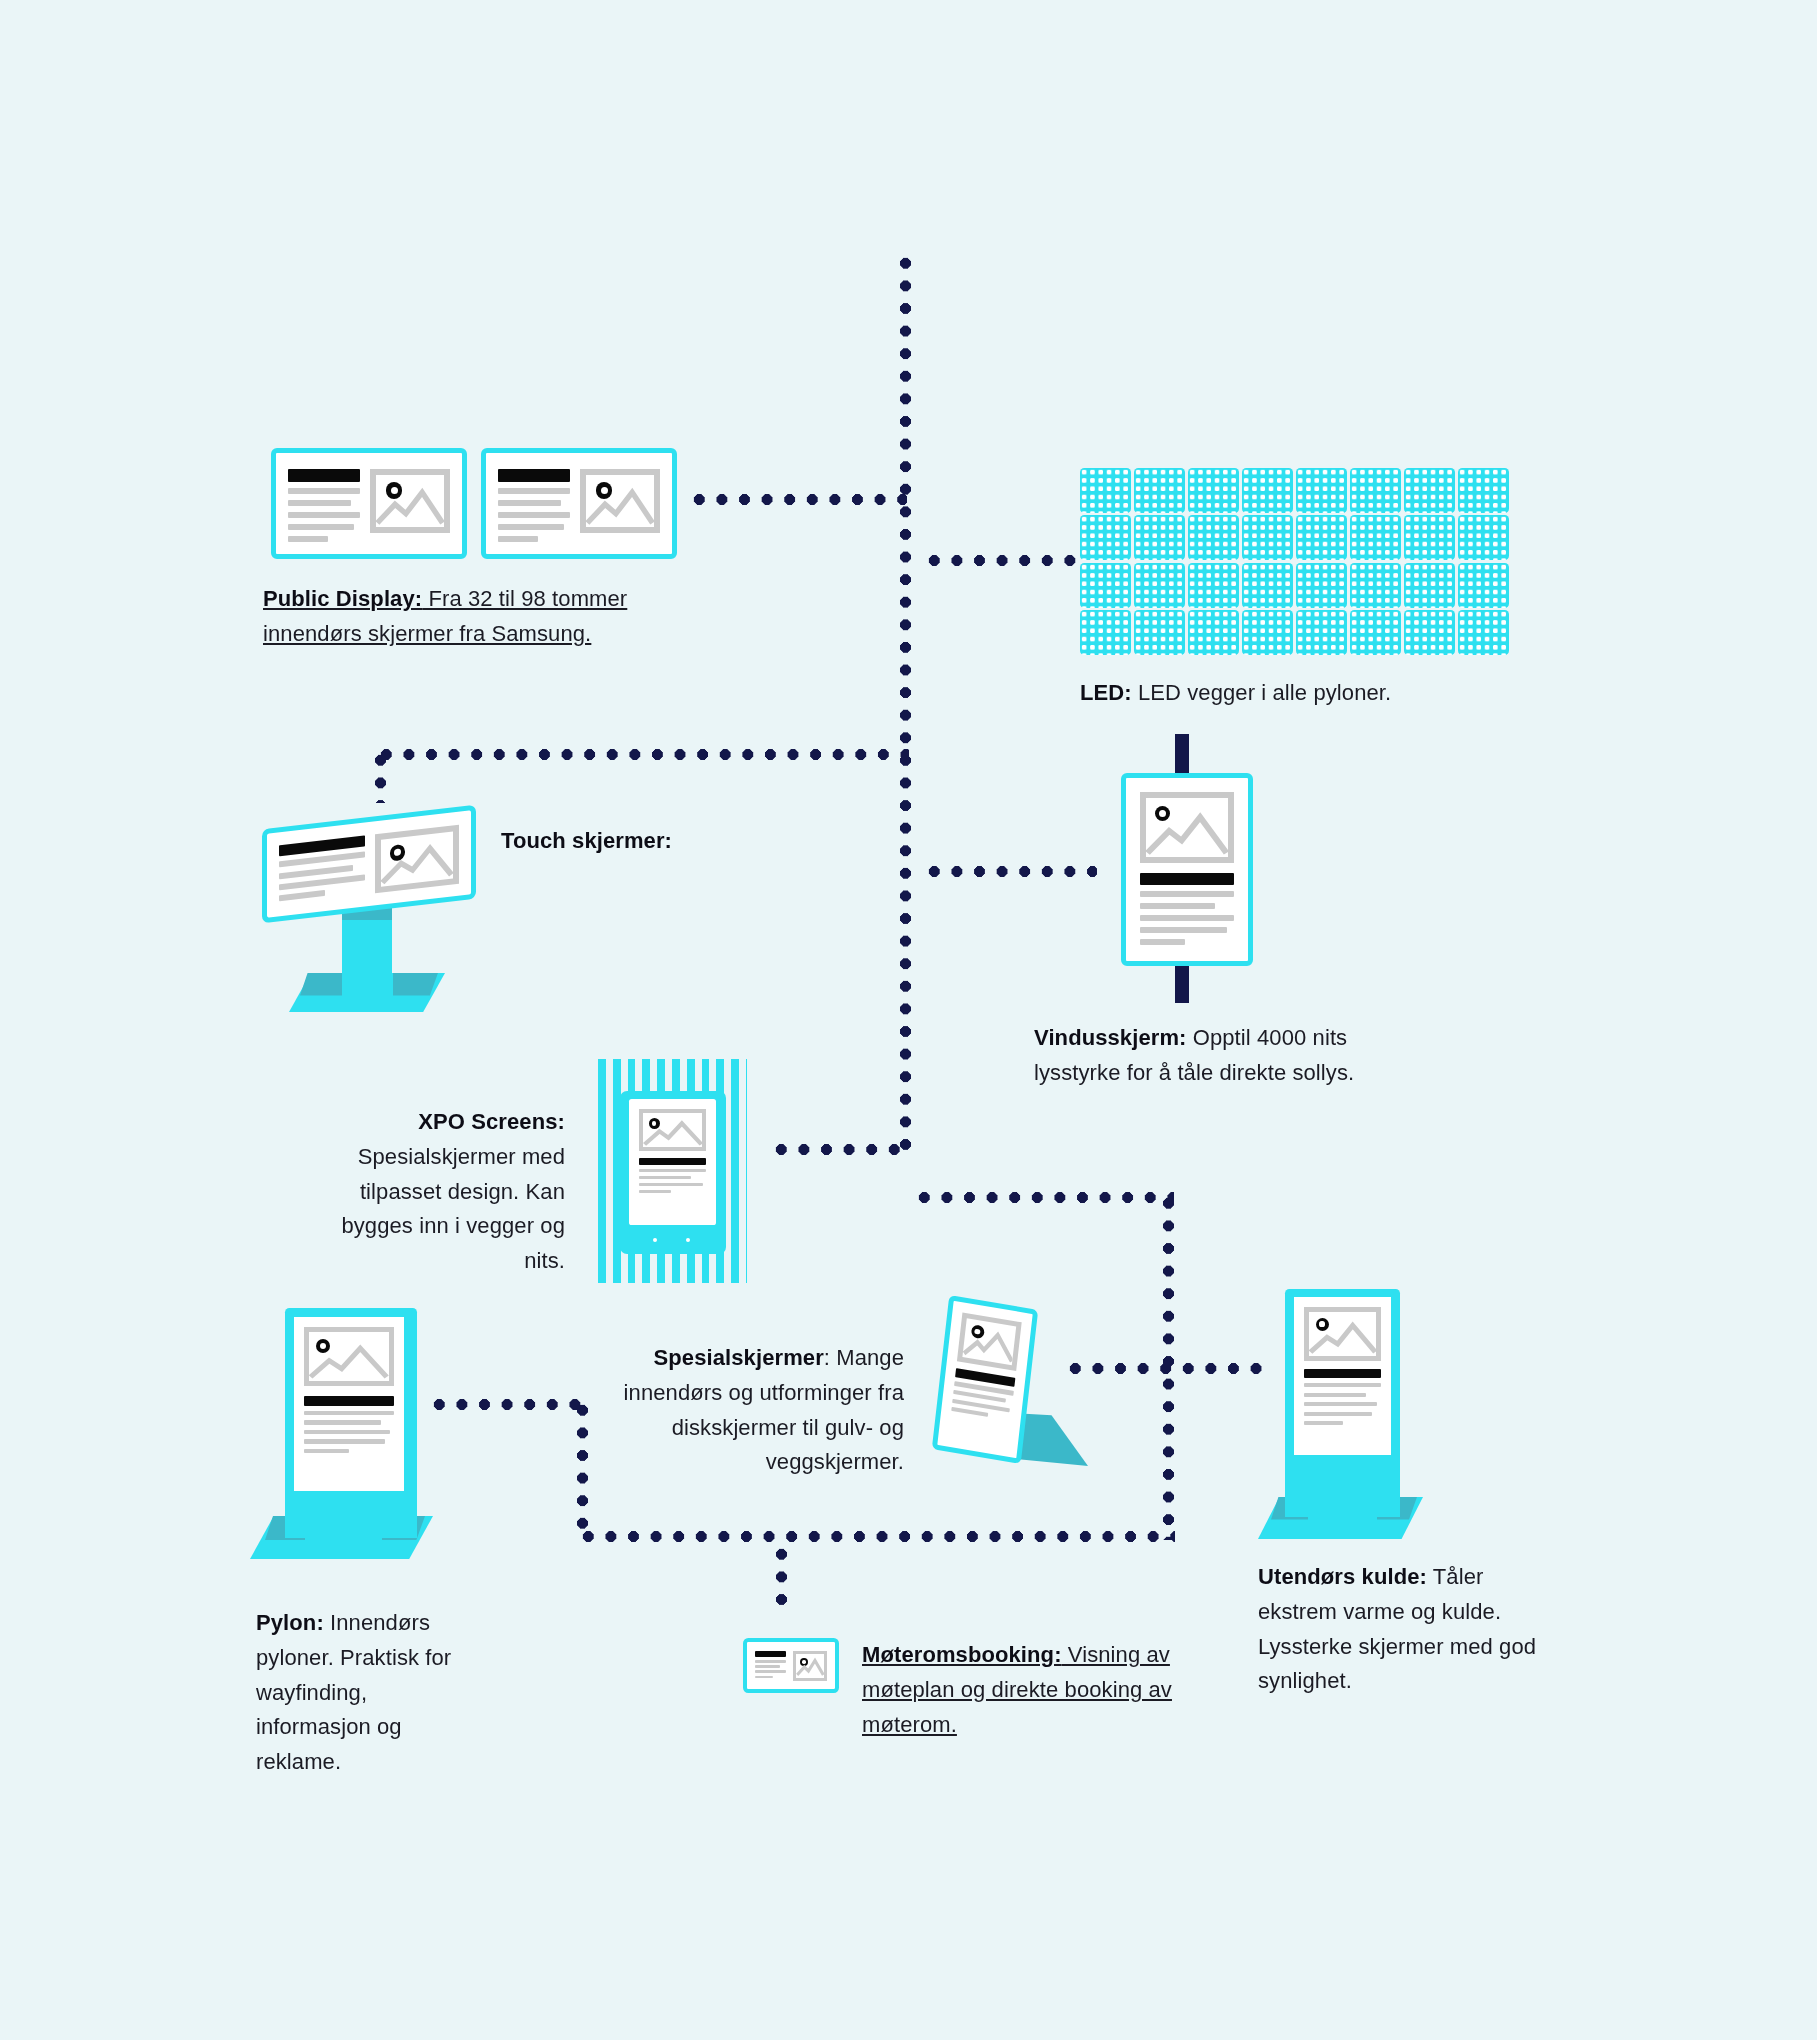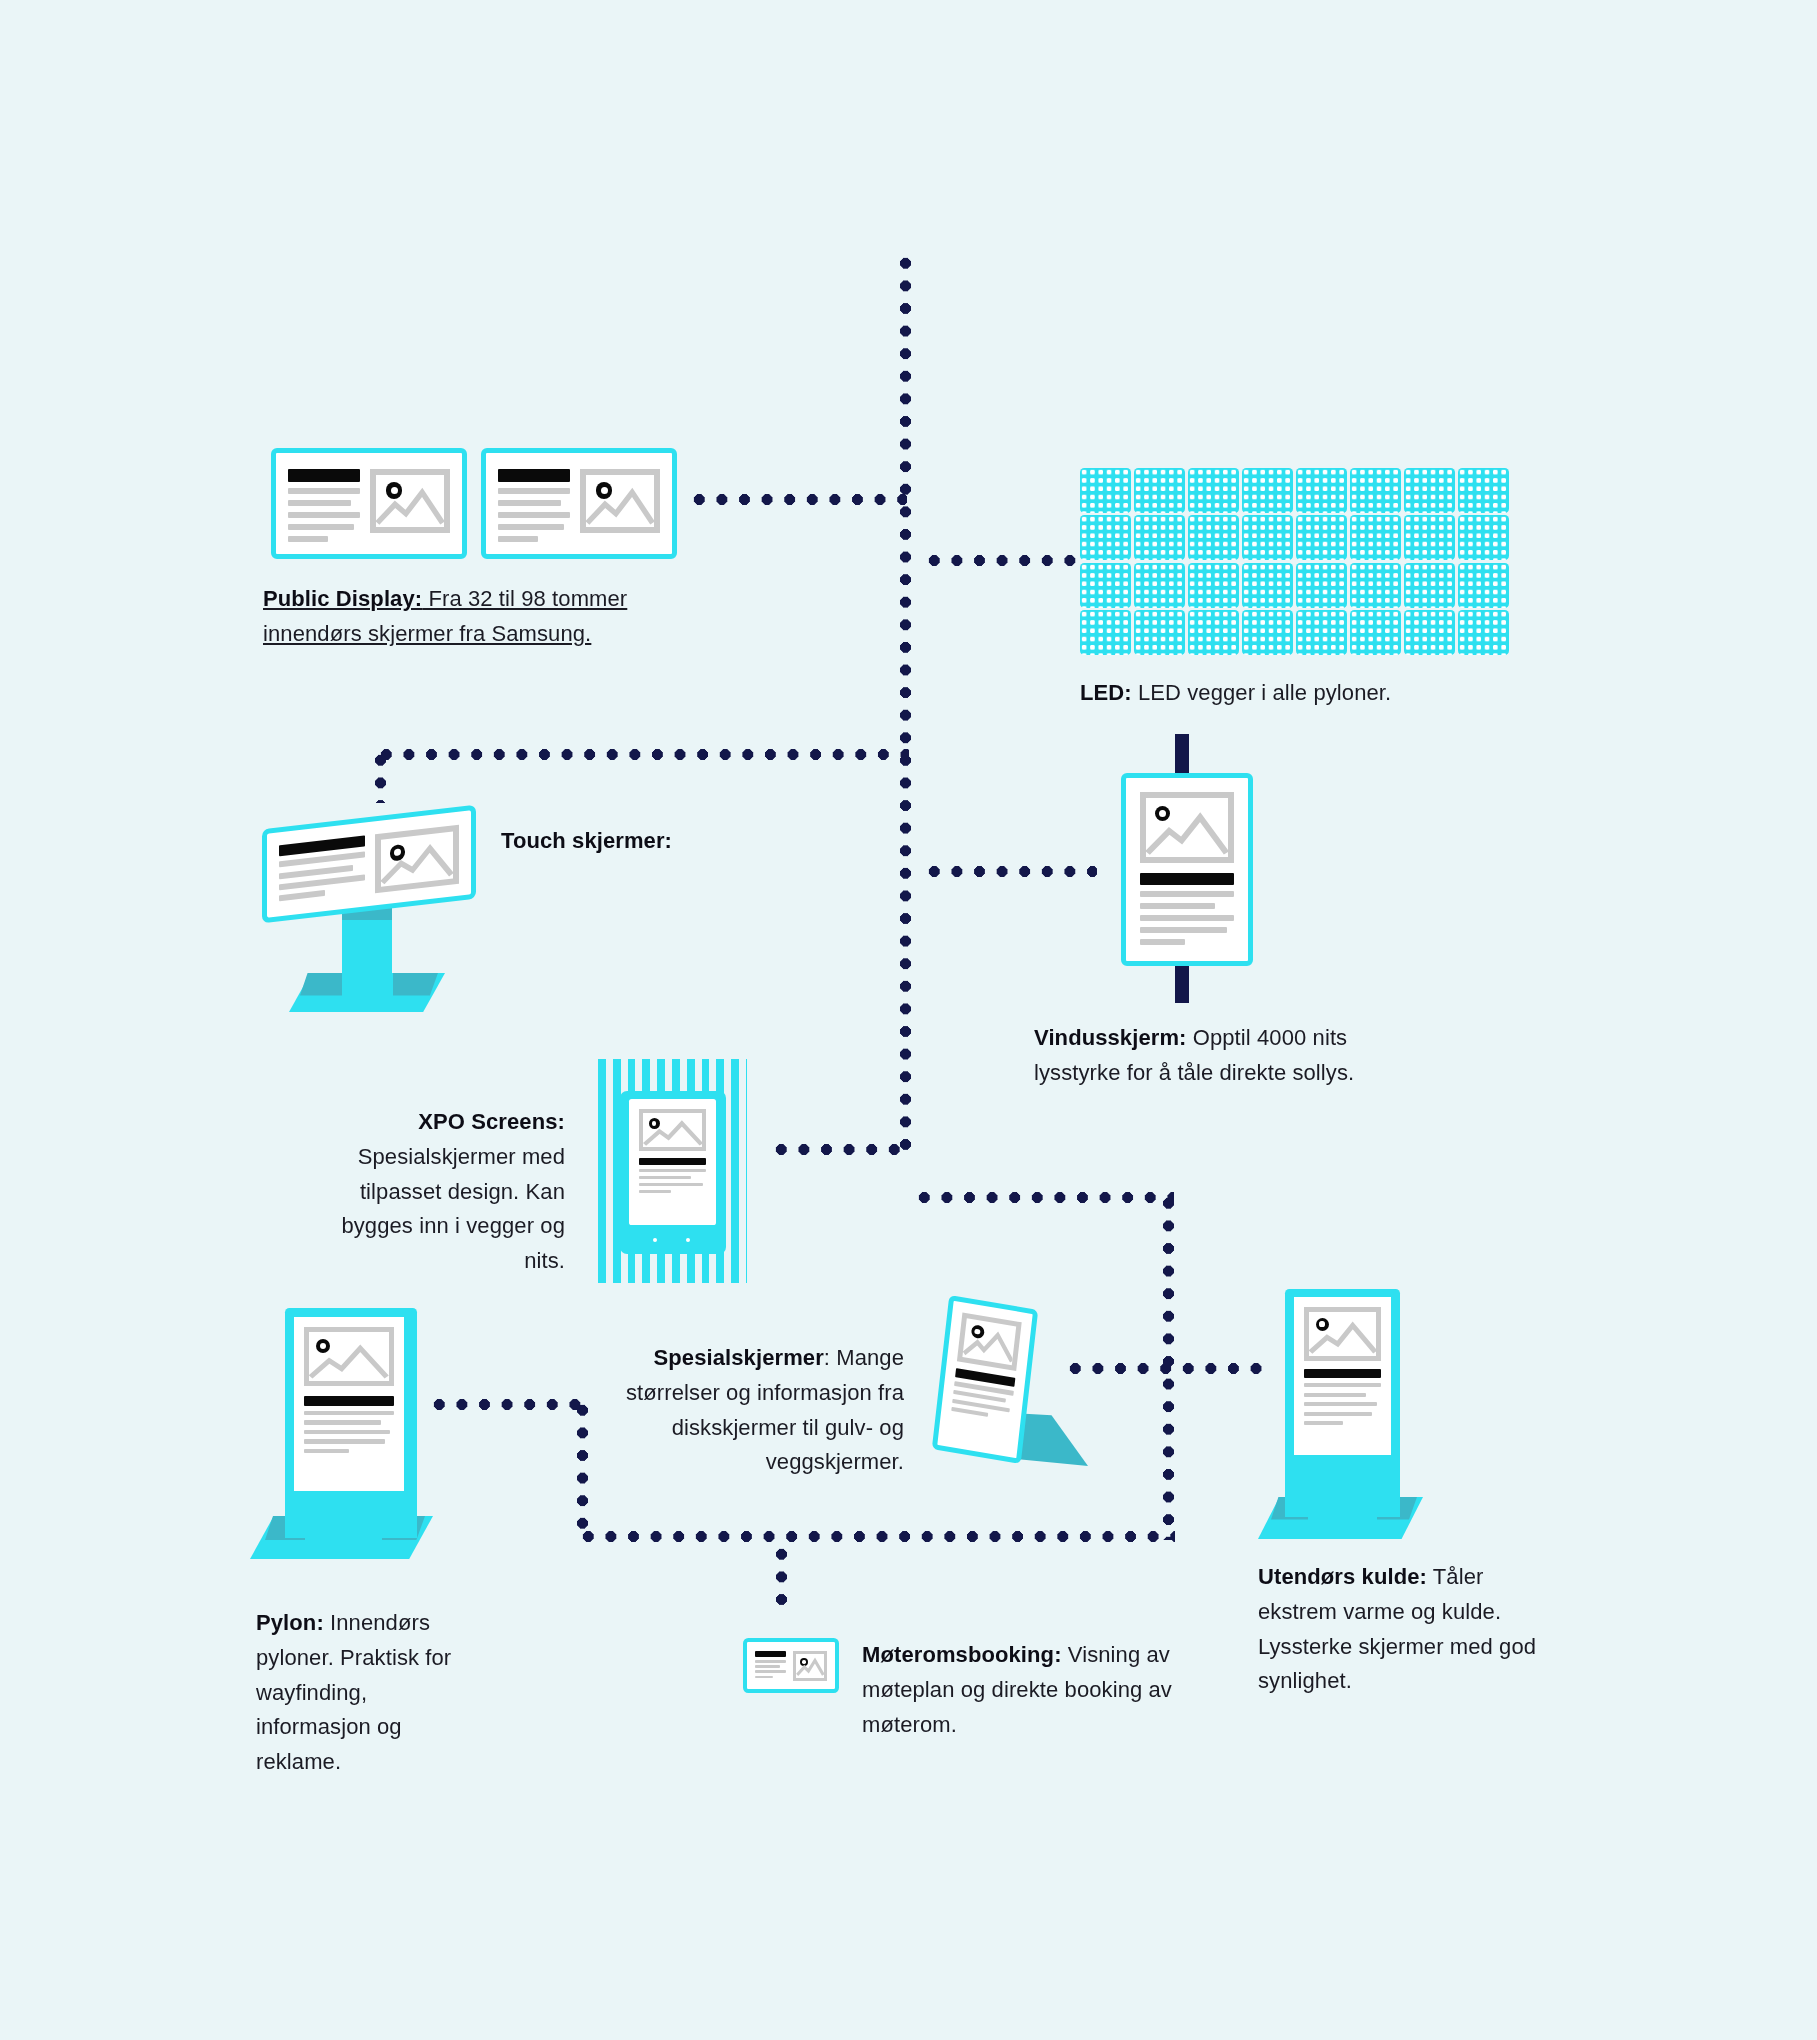--- a/index.html
+++ b/index.html
@@ -313,21 +313,21 @@
         <div class="ln head" style="height:8.7px;width:100%"></div>
         <div class="ln" style="height:4.3px;width:100%"></div>
         <div class="ln" style="height:4.3px;width:88%"></div>
         <div class="ln" style="height:4.3px;width:96%"></div>
         <div class="ln" style="height:4.3px;width:62%"></div>
       </div>
     </div>
   </div>
 
   <div class="cap right" style="left:591px;top:1341px;width:313px;">
-    <b>Spesialskjermer</b><span>: Mange størrelser og informasjon fra diskskjermer til gulv- og veggskjermer.</span>
+    <b>Spesialskjermer</b><span>: Mange innendørs og utforminger fra diskskjermer til gulv- og veggskjermer.</span>
   </div>
 
   <div class="shape cy" style="left:1258px;top:1497px;width:165px;height:42px;clip-path:polygon(13% 0,100% 0,87% 100%,0 100%);"></div>
   <div class="shape cy-dark" style="left:1271px;top:1497px;width:37px;height:22.6px;clip-path:polygon(20% 0,100% 0,100% 100%,0 100%);"></div>
   <div class="shape cy-dark" style="left:1377px;top:1497px;width:40px;height:22.6px;clip-path:polygon(0 0,100% 0,80% 100%,0 100%);"></div>
   <div class="shape cy" style="left:1285px;top:1289px;width:115px;height:228px;border-radius:4.3px 4.3px 0 0;"></div>
   <div class="shape" style="left:1294px;top:1297px;width:97px;height:158px;background:#fff;">
     <div style="position:absolute;inset:0;padding:9.6px;box-sizing:border-box;display:flex;flex-direction:column;gap:8.7px;">
       <div class="imgph" style="width:100%;height:54px;border-width:5.2px;">
         <div class="sun" style="width:13px;height:13px;left:7px;top:6px;">
@@ -365,18 +365,18 @@
         <div class="sun" style="width:7.8px;height:7.8px;left:4.3px;top:3.5px;">
           <i style="width:3.5px;height:3.5px;left:2.2px;top:2.2px;"></i>
         </div>
         <svg viewBox="0 0 48 36" preserveAspectRatio="none">
           <polyline points="2,32 14,20 21,26 32,10 46,32" fill="none" stroke="#c9c9c9" stroke-width="5"></polyline>
         </svg>
       </div>
     </div>
   </div>
 
-  <div class="cap" style="left:862px;top:1638px;width:322px;">
+  <div class="cap" style="left:862px;top:1638px;width:322px;text-decoration:underline;">
     <b>Møteromsbooking:</b><span> Visning av møteplan og direkte booking av møterom.</span>
   </div>
 
 </div>
 
 
 </body></html>

